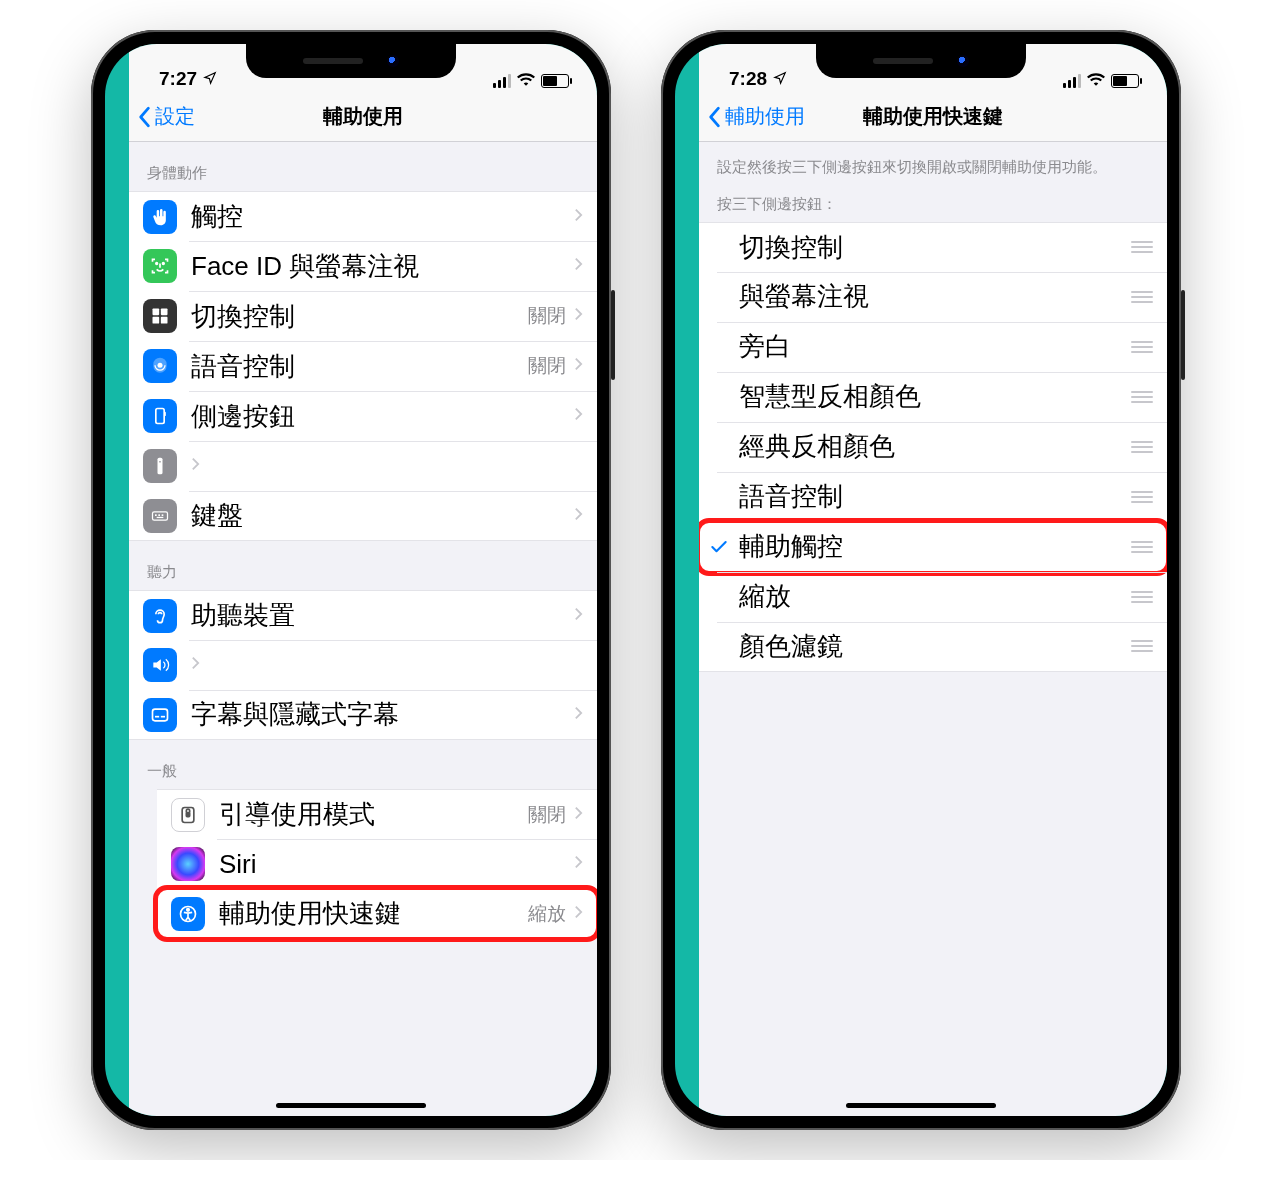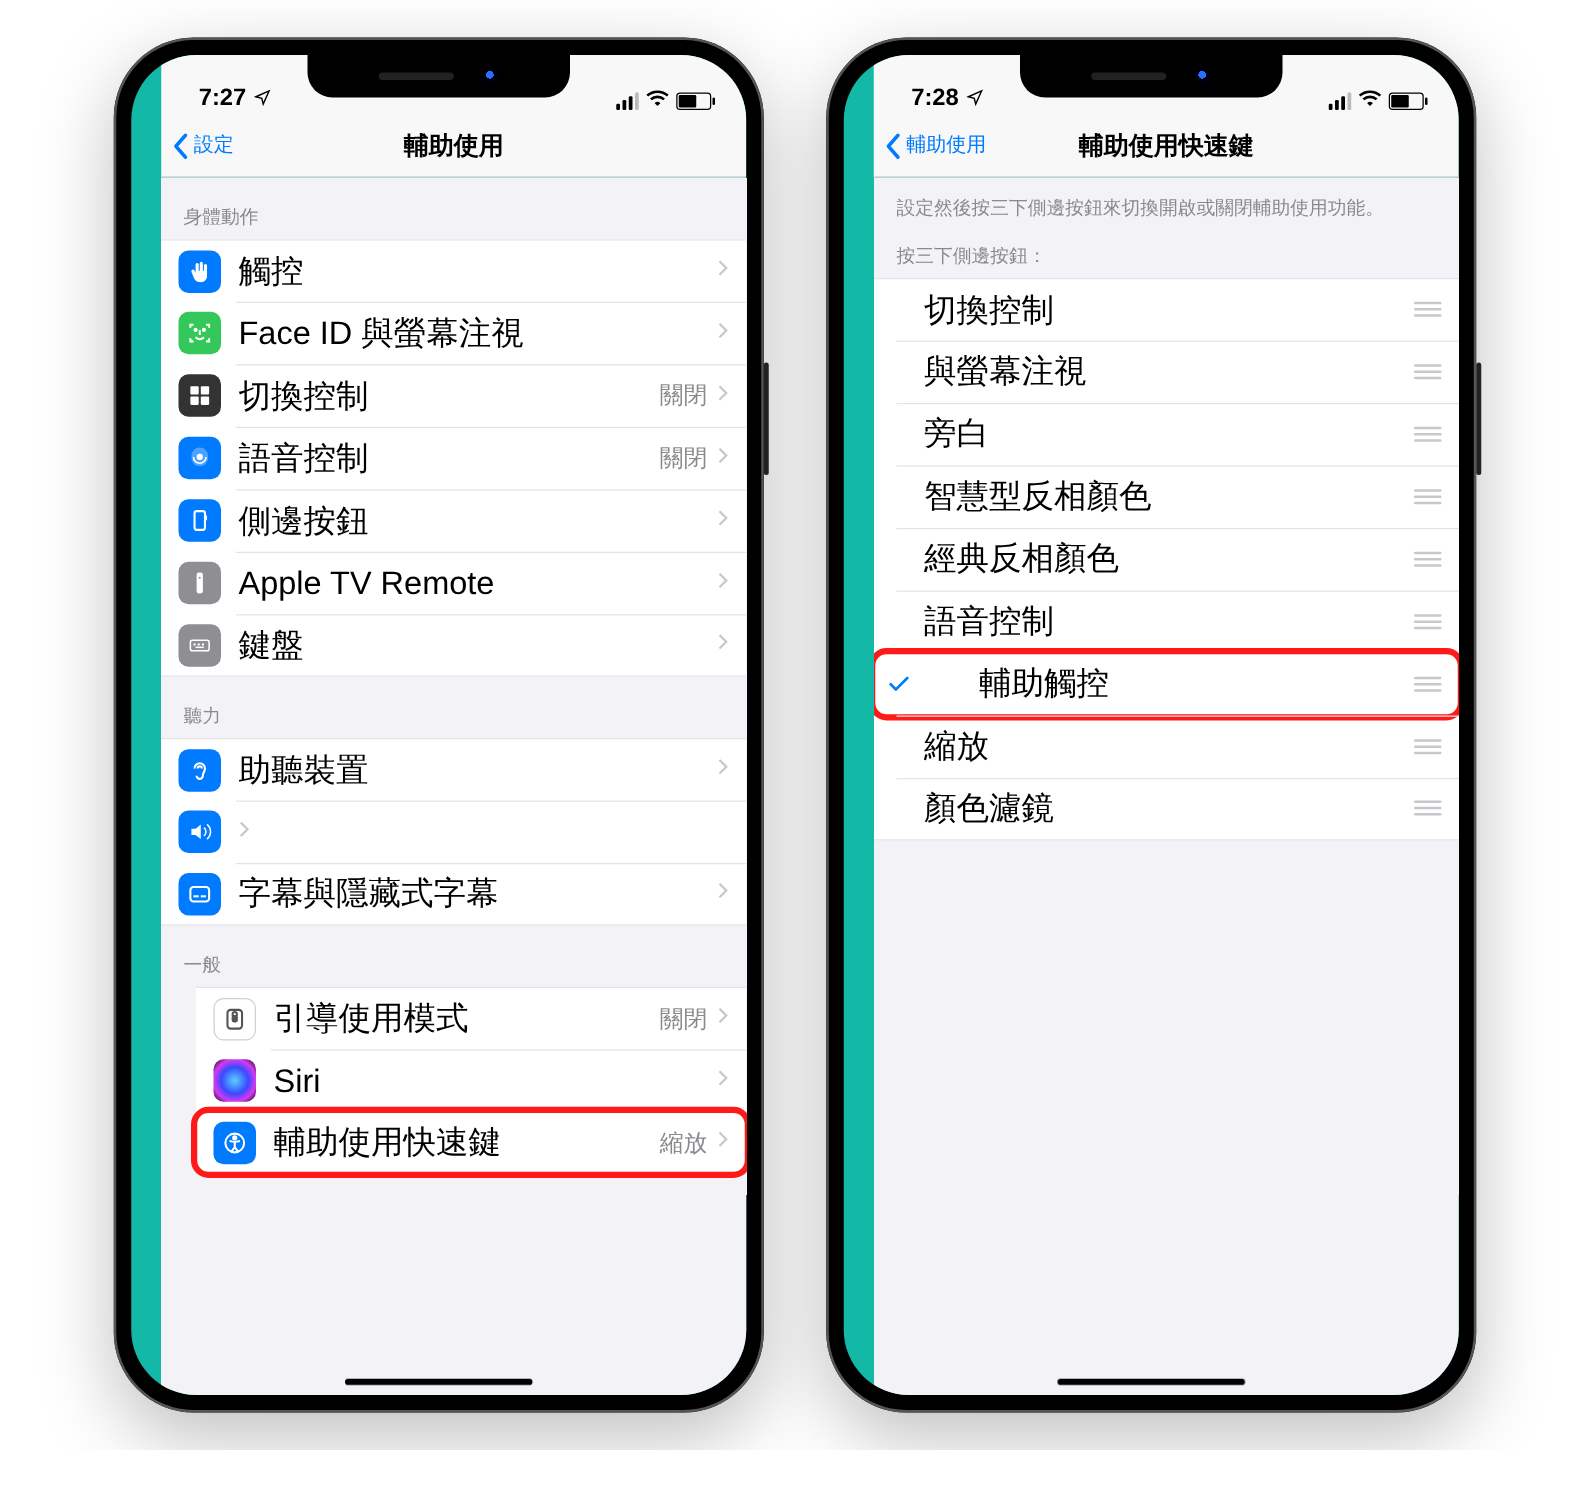--- a/index.html
+++ b/index.html
@@ -90,21 +90,21 @@
     display:flex;
     align-items:center;
     justify-content:center;
     position:relative;
     font-size:20px;
     font-weight:600;
   }
   .navback{
     position:absolute;left:8px;top:0;bottom:0;
     display:flex;align-items:center;
-    color:#007aff;font-weight:400;font-size:16px;
+    color:#007aff;font-weight:400;font-size:20px;
   }
   .navback svg{width:14px;height:22px;margin-right:4px;}
   .content{flex:1;overflow:auto;background:#f2f2f7;}
   .section-header{
     padding:22px 18px 8px 18px;
     font-size:15px;
     color:#8a8a8e;
   }
   .section-desc{
     padding:14px 18px 6px 18px;
@@ -277,21 +277,20 @@
                 <path d="M2 2l6 6-6 6" fill="none" stroke="#c7c7cc" stroke-width="2"></path>
               </svg></span>
         </div>
         <div class="row">
           <span class="appicon bg-gray">
               <svg width="20" height="20" viewBox="0 0 24 24" fill="#fff">
                 <rect x="9" y="2" width="6" height="20" rx="2"></rect>
                 <circle cx="12" cy="7" r="1" fill="#8e8e93"></circle>
               </svg>
             </span>
-          <span class="row-label">Apple TV Remote</span>
           <span class="chev"><svg viewBox="0 0 10 16">
                 <path d="M2 2l6 6-6 6" fill="none" stroke="#c7c7cc" stroke-width="2"></path>
               </svg></span>
         </div>
         <div class="row">
           <span class="appicon bg-gray">
               <svg width="20" height="20" viewBox="0 0 24 24" fill="#fff">
                 <rect x="3" y="7" width="18" height="10" rx="2" fill="none" stroke="#fff" stroke-width="1.5"></rect>
                 <rect x="6" y="10" width="2" height="2"></rect>
                 <rect x="10" y="10" width="2" height="2"></rect>
@@ -487,21 +486,21 @@
         </div>
         <div class="row row2 noicon">
           <span class="checkcol"></span>
           <span class="row-label">語音控制</span>
           <span class="grip">
               <i></i>
               <i></i>
               <i></i>
             </span>
         </div>
-        <div class="row row2 noicon" style="position:relative;gap:44px;">
+        <div class="row row2 noicon" style="position:relative;">
           <span class="checkcol">
             <svg viewBox="0 0 24 24">
                 <path d="M4 12l5 5L20 6" fill="none" stroke="#007aff" stroke-width="2.5" stroke-linecap="round" stroke-linejoin="round"></path>
               </svg>
           </span>
           <span class="row-label">輔助觸控</span>
           <span class="grip">
               <i></i>
               <i></i>
               <i></i>

